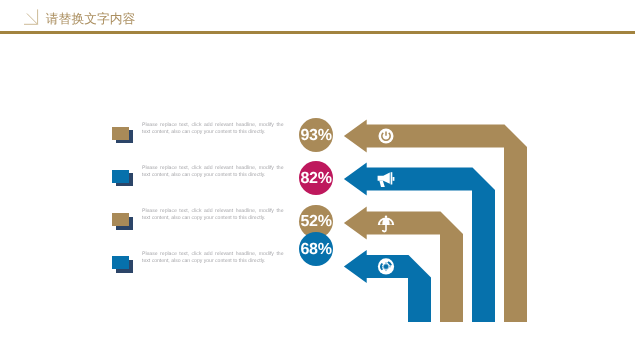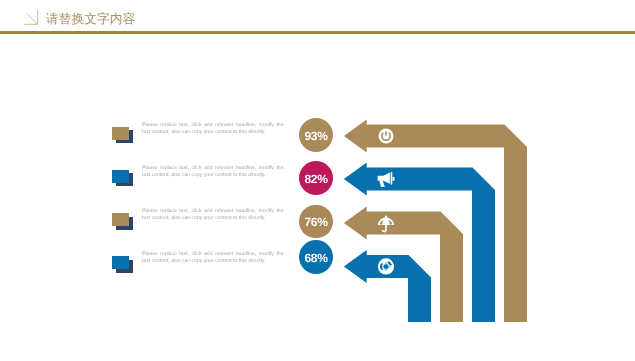--- a/index.html
+++ b/index.html
@@ -22,32 +22,32 @@
   .sq .front{position:absolute;left:0;top:0;width:17px;height:13px;}
 
   
   .txt{position:absolute;left:142px;width:141.5px;font-size:5.1px;line-height:7px;
        color:#a8a8ac;text-align:justify;text-justify:inter-word;
        font-family:"Liberation Sans",sans-serif;}
 
   
   .circ{position:absolute;left:299px;width:34px;height:34px;border-radius:50%;
         display:flex;align-items:center;justify-content:center;
-        color:#ffffff;font-weight:bold;font-size:12px;letter-spacing:-.3px;
+        color:#ffffff;font-weight:bold;font-size:16px;letter-spacing:-.3px;
         padding-top:1.4px;box-sizing:content-box;height:32.6px;
         font-family:"Liberation Sans",sans-serif;text-align:right;}
 
   
   .arrows{position:absolute;left:0;top:0;width:635px;height:361px;}
 
   
   .sq.r1{top:126.8px;} .txt.r1{top:121.5px;} .circ.r1{top:118px;}
   .sq.r2{top:169.8px;} .txt.r2{top:164.5px;} .circ.r2{top:161px;}
   .sq.r3{top:213.3px;} .txt.r3{top:208px;}   .circ.r3{top:204.5px;}
-  .sq.r4{top:256.3px;} .txt.r4{top:251px;}   .circ.r4{top:240px;}
+  .sq.r4{top:256.3px;} .txt.r4{top:251px;}   .circ.r4{top:232px;}
 </style>
 </head>
 <body>
 
 <div class="slide">
 
   <svg class="hdr-icon" viewBox="0 0 24 22">
     <path d="M6.9 6.5 L17.6 17.3" stroke="#cdbb98" stroke-width="1" fill="none"></path>
     <path d="M17.6 2.4 L17.6 17.3 L4 17.3" stroke="#cdbb98" stroke-width="1" fill="none"></path>
   </svg>
@@ -117,21 +117,21 @@
     <div class="front" id="sq-front-2" style="background: rgb(6, 113, 172);"></div>
   </div>
   <div class="txt r2">Please replace text, click add relevant headline, modify the text content, also can copy your content to this directly.</div>
   <div class="circ r2" id="circ-2" style="background: #be185d;">82%</div>
 
   <div class="sq r3">
     <div class="shadow"></div>
     <div class="front" id="sq-front-3" style="background: rgb(169, 138, 88);"></div>
   </div>
   <div class="txt r3">Please replace text, click add relevant headline, modify the text content, also can copy your content to this directly.</div>
-  <div class="circ r3" id="circ-3" style="background: rgb(169, 138, 88);">76%</div>
+  <div class="circ r3" id="circ-3" style="background: rgb(169, 138, 88);">52%</div>
 
   <div class="sq r4">
     <div class="shadow"></div>
     <div class="front" id="sq-front-4" style="background: rgb(6, 113, 172);"></div>
   </div>
   <div class="txt r4">Please replace text, click add relevant headline, modify the text content, also can copy your content to this directly.</div>
   <div class="circ r4" id="circ-4" style="background: rgb(6, 113, 172);">68%</div>
 
 </div>
 

